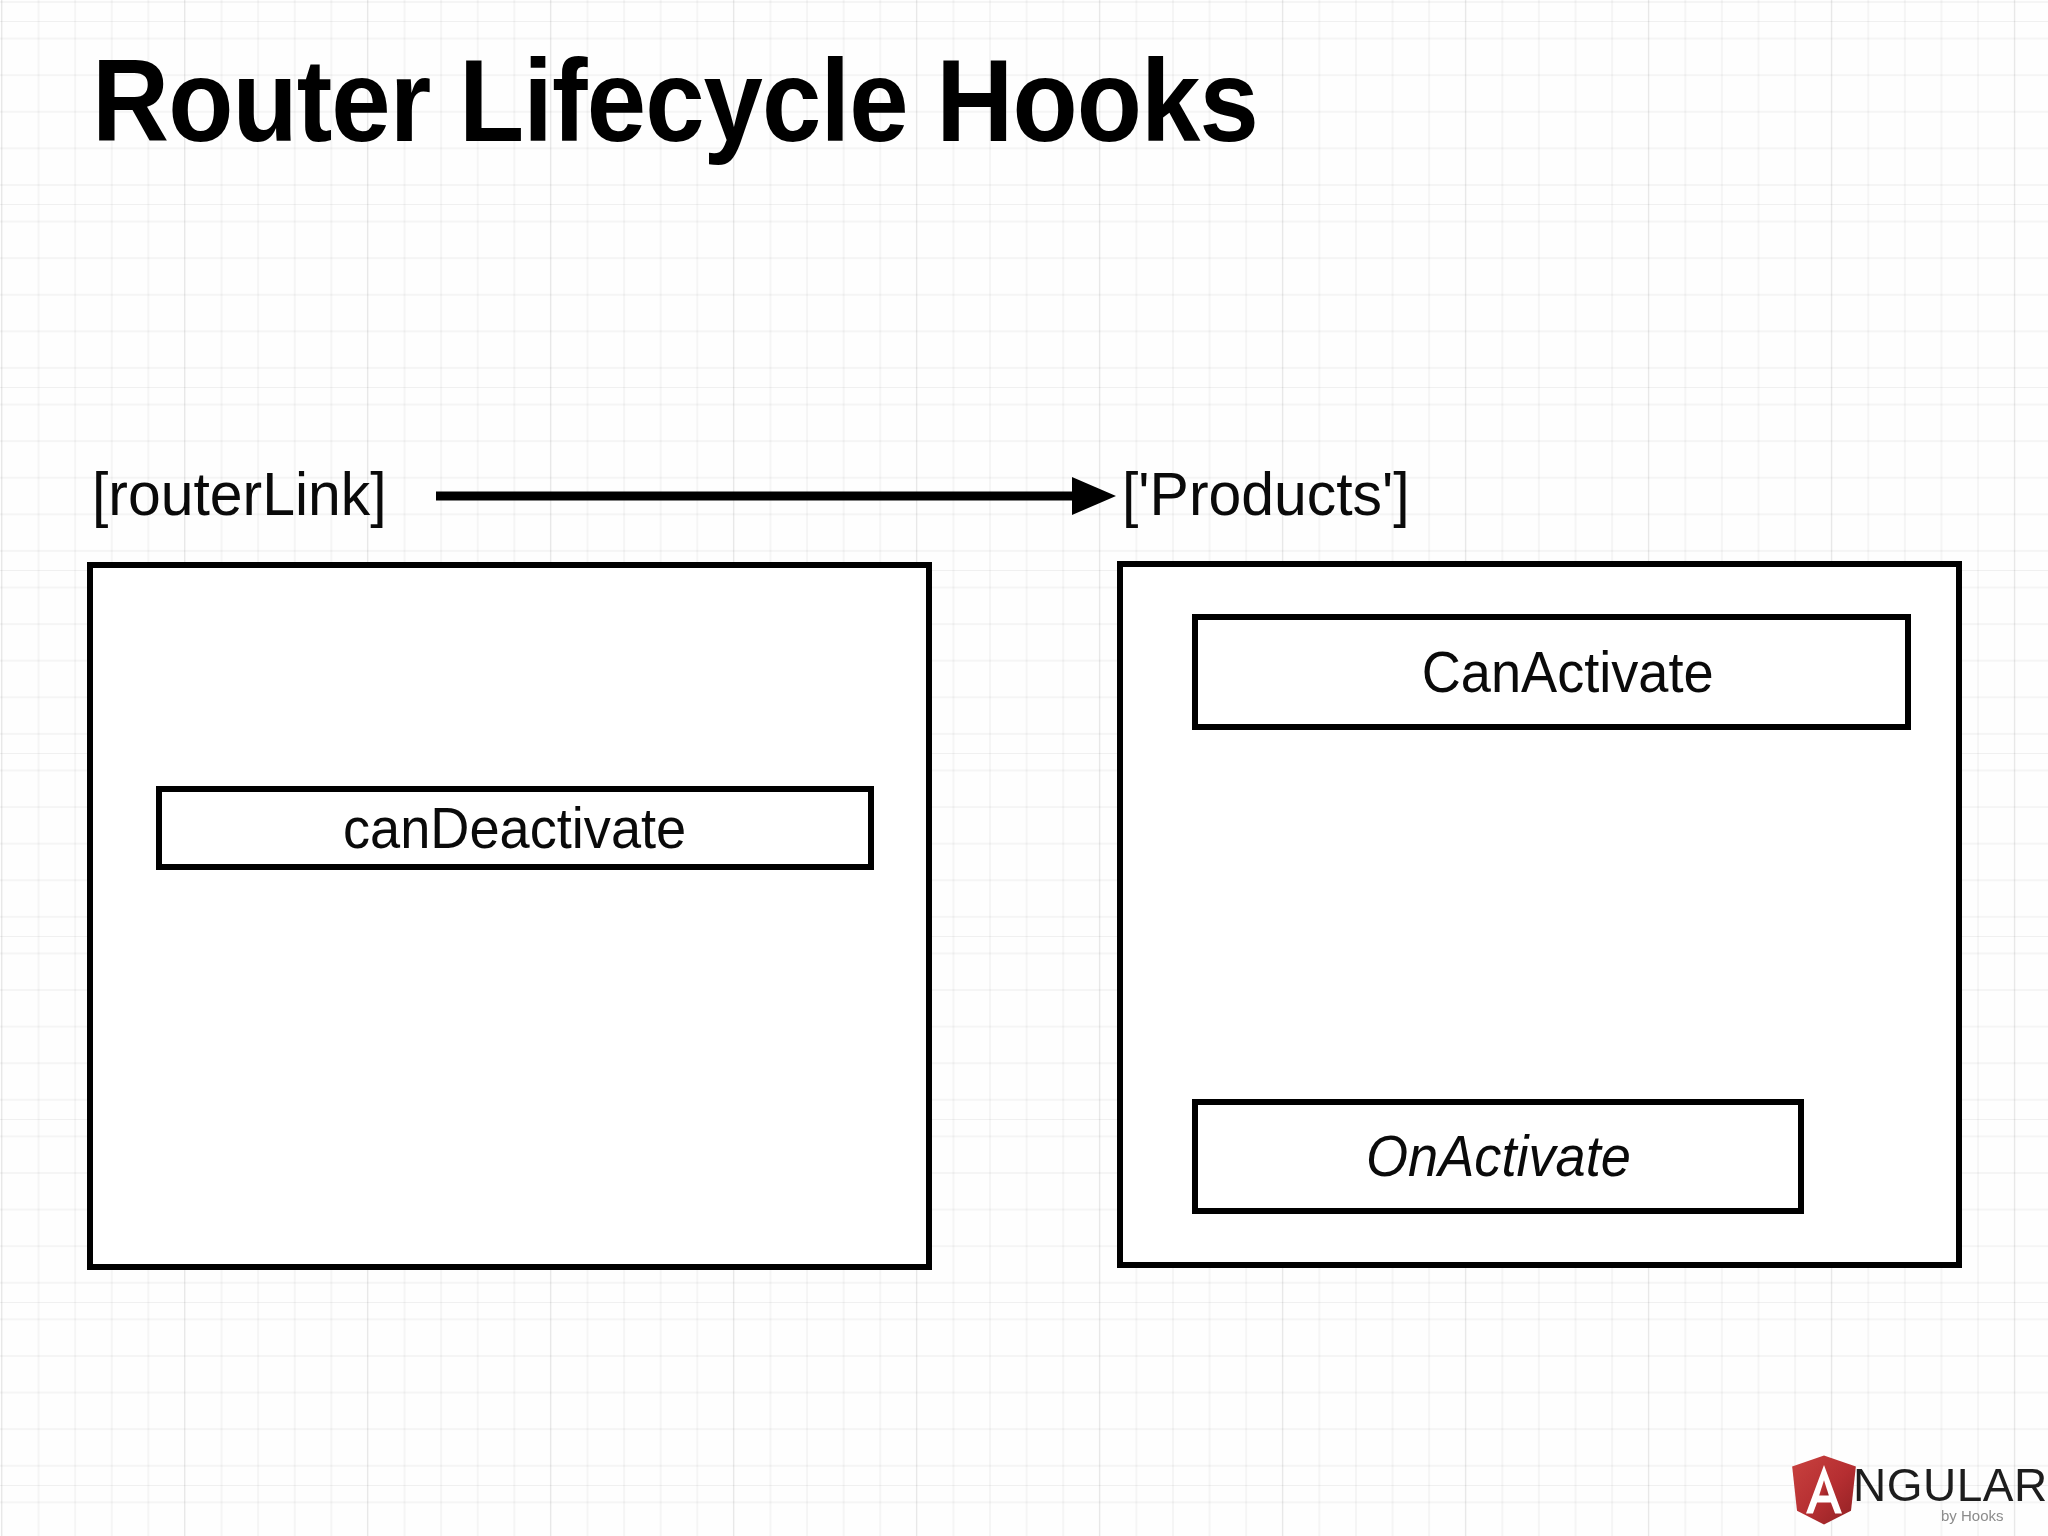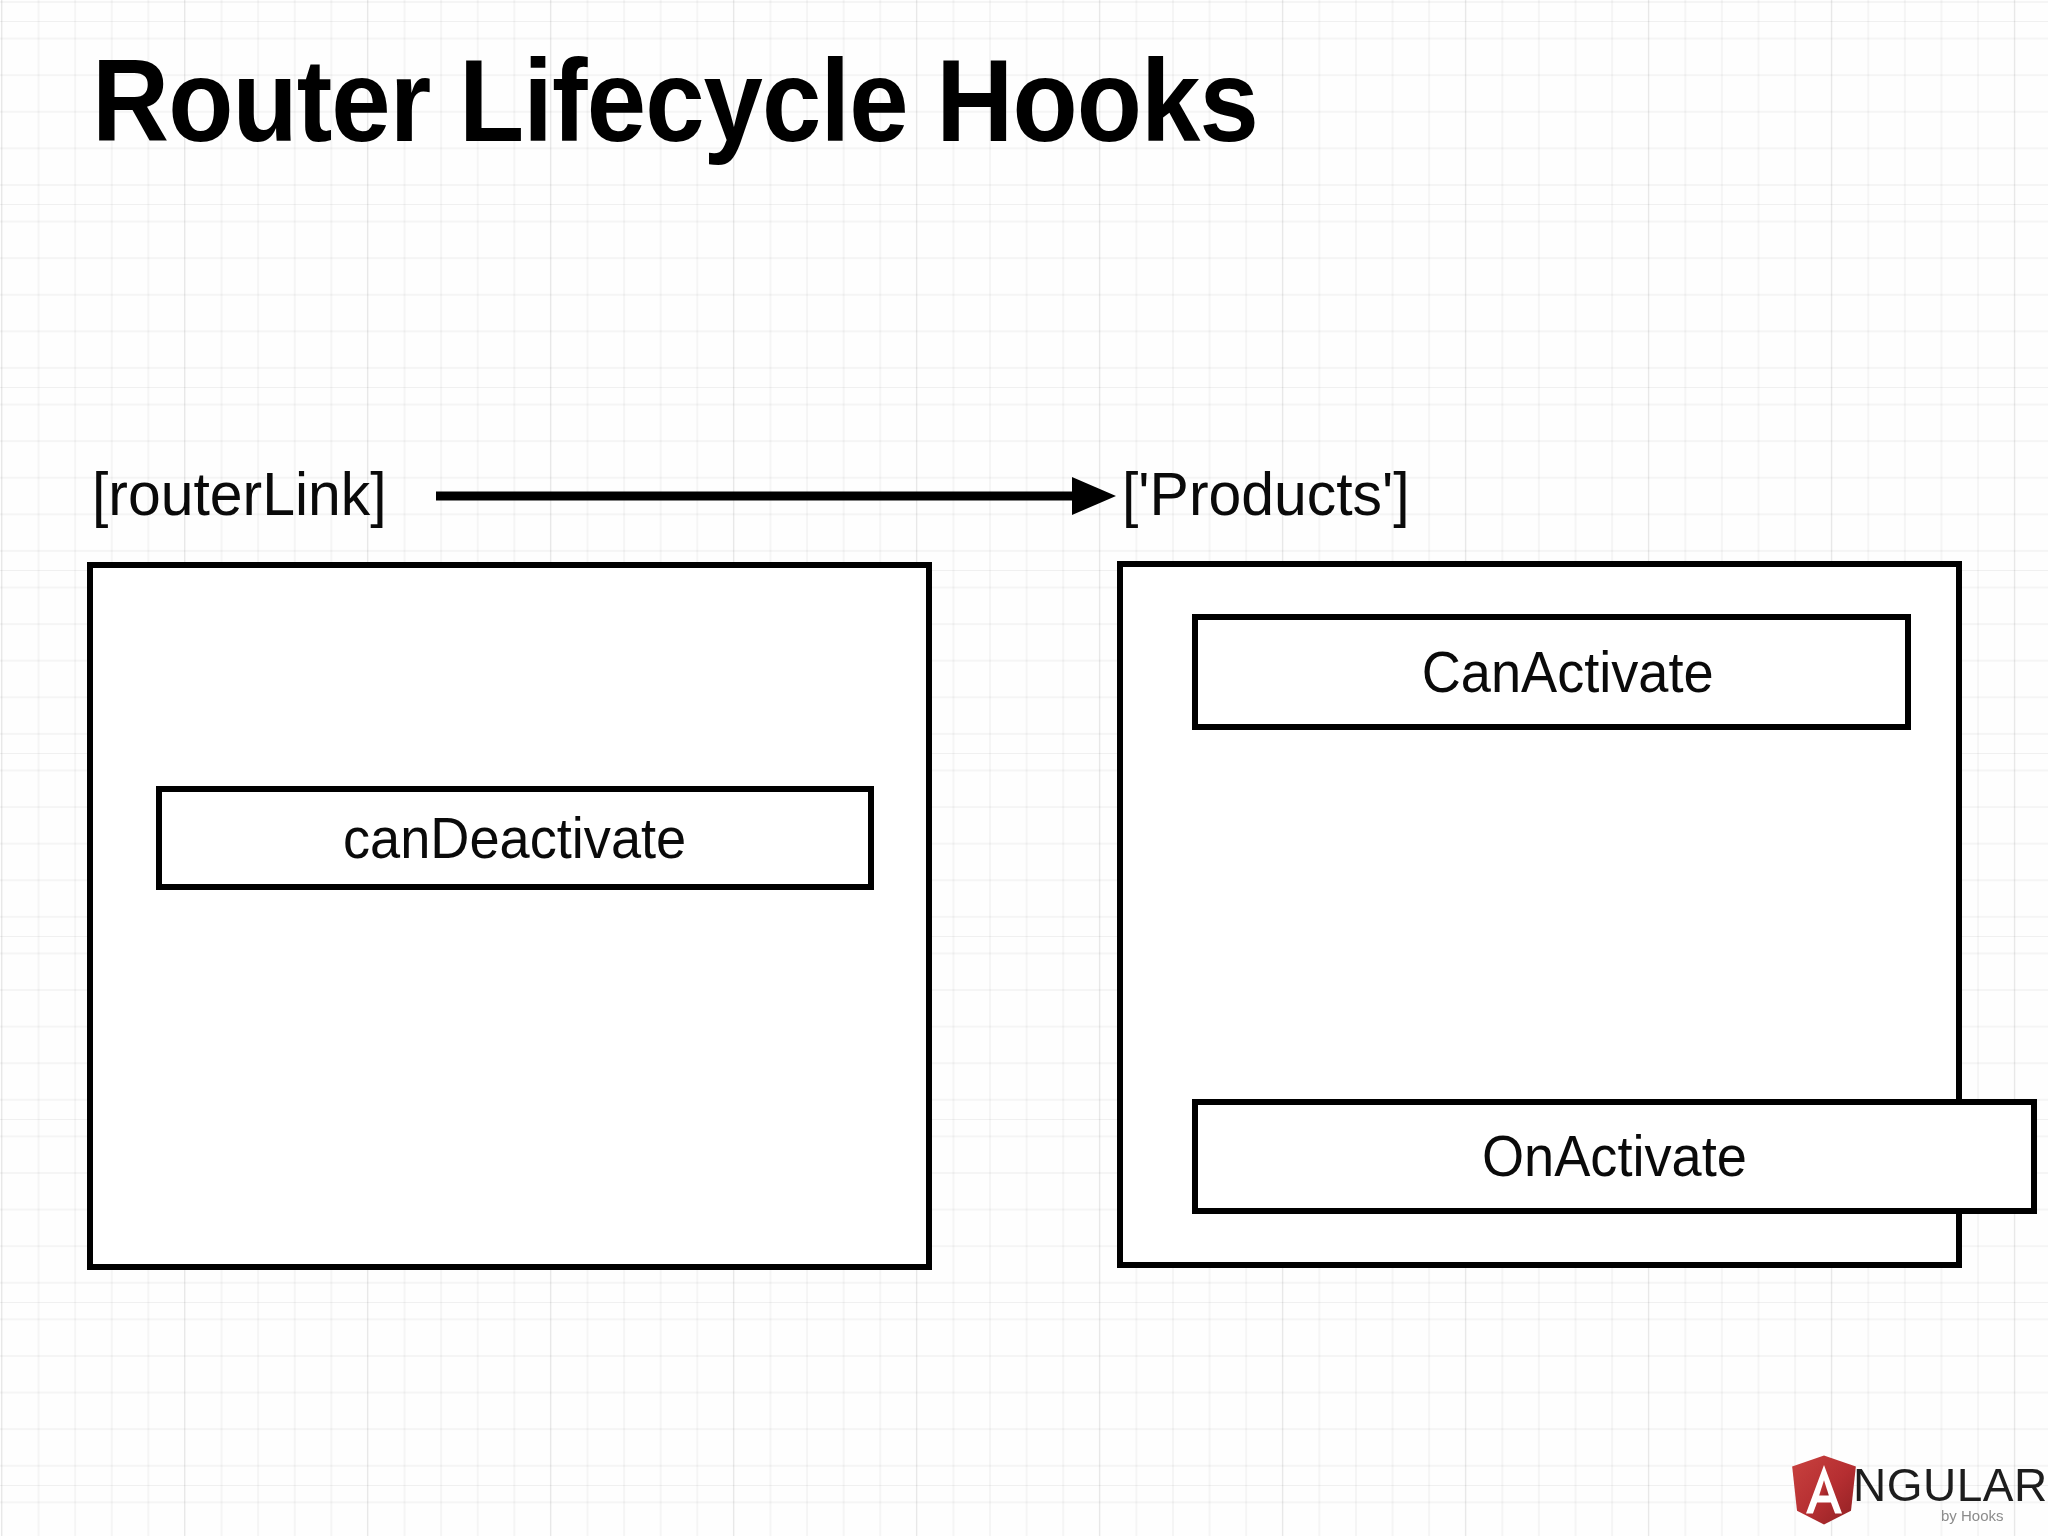--- a/index.html
+++ b/index.html
@@ -92,24 +92,24 @@
     justify-content: center;
   }
   .hook-label {
     font-size: 57px;
     line-height: 1;
     color: #0a0a0a;
     white-space: nowrap;
     transform: scaleX(0.95);
   }
 
-  #hook-candeactivate { left: 63px;  top: 218px; width: 718px; height: 104px; }
+  #hook-candeactivate { left: 63px;  top: 218px; width: 718px; height: 84px; }
   #hook-ondeactivate  { left: 63px;  top: 360px; width: 718px; height: 118px; }
   #hook-canactivate   { left: 69px;  top: 47px;  width: 719px; height: 116px; padding-left: 32px; }
-  #hook-onactivate    { left: 69px;  top: 532px; width: 845px; height: 115px; }
+  #hook-onactivate    { left: 69px;  top: 532px; width: 612px; height: 115px; font-style: italic; }
 
   
   #logo {
     position: absolute;
     left: 1789px;
     top: 1448px;
     width: 252px;
     height: 84px;
   }
   #logo-shield {

